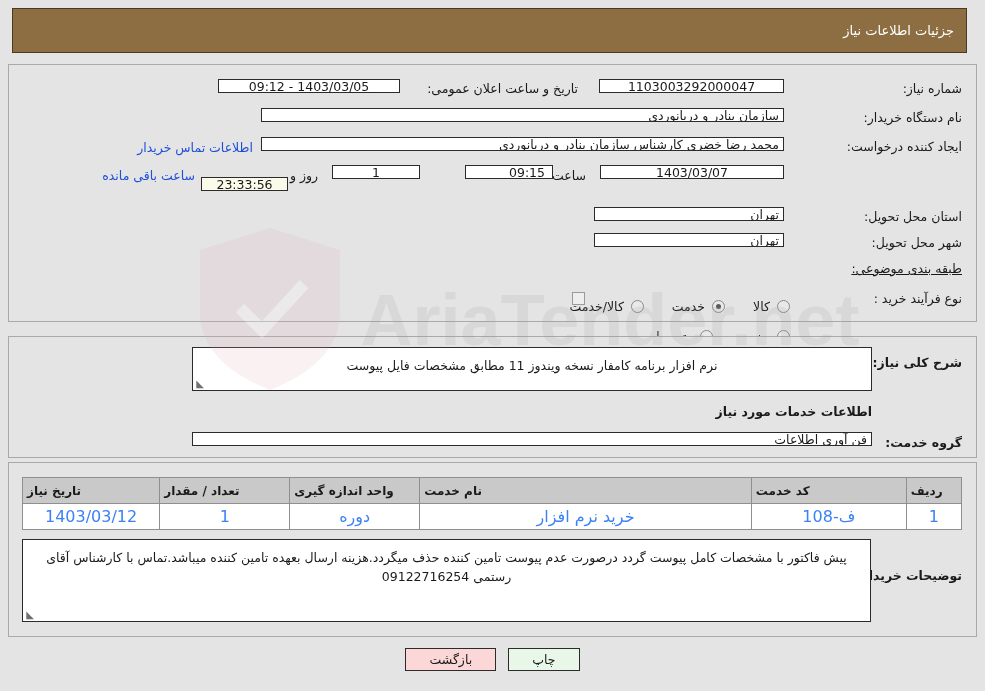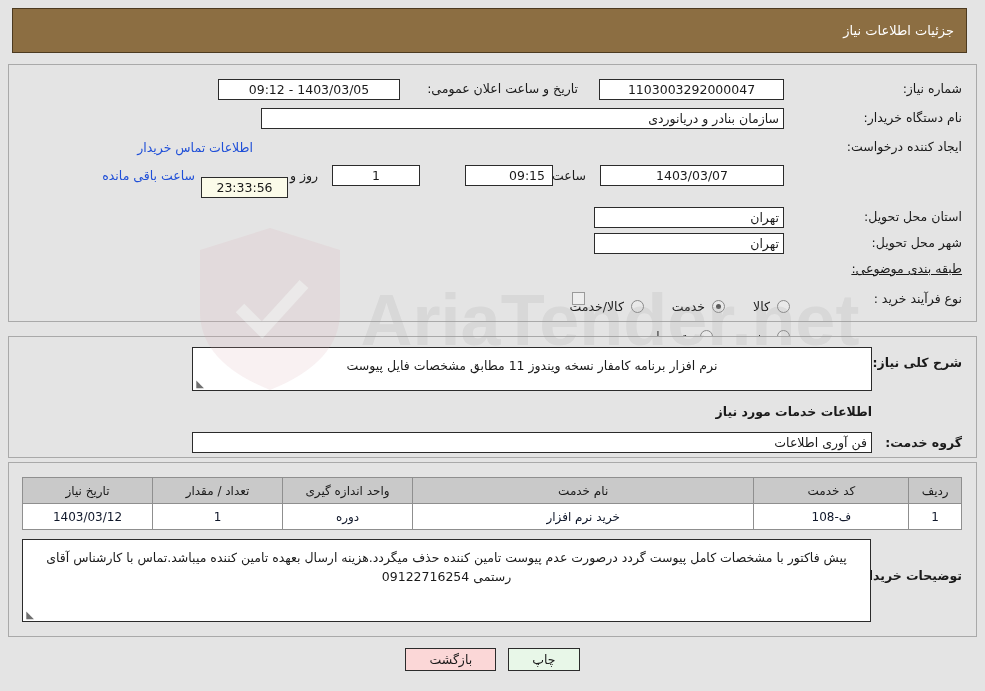--- a/index.html
+++ b/index.html
@@ -54,21 +54,21 @@
     right: 14px;
     width: 130px;
     text-align: right;
     font-size: 12.5px;
     color: #1a1a1a;
     line-height: 15px;
   }
   .fld {
     background: #ffffff;
     border: 1px solid #2b2b2b;
-    height: 21px;
+    height: 14px;
     line-height: 19px;
     font-size: 12.5px;
     color: #1a1a1a;
     padding: 0 4px;
     display: flex;
     align-items: center;
     overflow: hidden;
   }
   .fld.center { justify-content: center; }
   .fld.right  { justify-content: flex-start; }
@@ -148,31 +148,31 @@
     right: 14px; top: 14px;
     width: 940px;
     border-collapse: collapse;
     background: #ffffff;
     direction: rtl;
   }
   table.grid th {
     background: #c9c9c9;
     border: 1px solid #8f8f8f;
     font-size: 12px;
-    font-weight: normal;
+    font-weight: bold;
     color: #1a1a1a;
     height: 26px;
     padding: 2px 4px;
-    text-align: center;
+    text-align: left;
   }
   table.grid td {
     background: #ffffff;
     border: 1px solid #8f8f8f;
-    font-size: 12px;
-    color: #0f172a;
+    font-size: 16px;
+    color: #3b82f6;
     height: 26px;
     padding: 2px 22px;
     text-align: center;
   }
 
   
   .btnbar {
     position: absolute;
     left: 0; right: 0;
     top: 648px;
@@ -216,20 +216,21 @@
     <div class="lbl-right" style="top:16px;">شماره نیاز:</div>
     <div class="fld center" style="position:absolute; right:192px; top:14px; width:185px;">1103003292000047</div>
 
     <div class="lbl" style="position:absolute; right:398px; top:16px;">تاریخ و ساعت اعلان عمومی:</div>
     <div class="fld center" style="position:absolute; right:576px; top:14px; width:182px;">1403/03/05 - 09:12</div>
 
     <div class="lbl-right" style="top:45px;">نام دستگاه خریدار:</div>
     <div class="fld right" style="position:absolute; right:192px; top:43px; width:523px;">سازمان بنادر و دریانوردی</div>
 
     <div class="lbl-right" style="top:74px;">ایجاد کننده درخواست:</div>
+    <div class="fld right" style="position:absolute; right:192px; top:72px; width:523px;">محمد رضا خضری کارشناس سازمان بنادر و دریانوردی</div>
     <a class="link" style="position:absolute; right:723px; top:75px;">اطلاعات تماس خریدار</a>
 
     <div class="fld center" style="position:absolute; right:192px; top:100px; width:184px;">1403/03/07</div>
     <span class="mini-lbl" style="position:absolute; right:384px; top:103px;">ساعت</span>
     <div class="fld center" style="position:absolute; right:423px; top:100px; width:88px;padding-left:40px;">09:15</div>
     <div class="fld center" style="position:absolute; right:556px; top:100px; width:88px;">1</div>
     <span class="mini-lbl" style="position:absolute; right:652px; top:103px;">روز و</span>
     <div class="fld center cream" style="position:absolute; right:688px; top:112px; width:87px;">23:33:56</div>
     <span class="blue-text" style="position:absolute; right:781px; top:103px;">ساعت باقی مانده</span>
 

